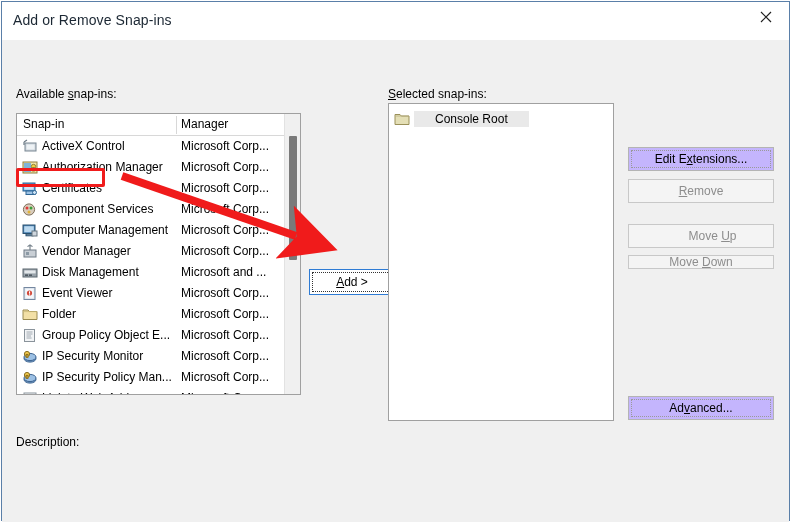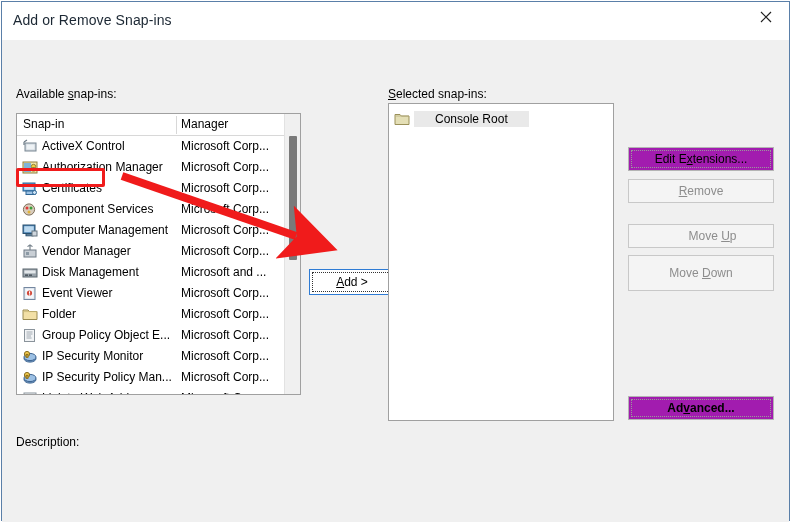--- a/index.html
+++ b/index.html
@@ -159,21 +159,21 @@
     font-size:12px;color:#000;
     background:#e9e9e9;
     padding:1px 21px;
   }
 
   
   .btn{
     position:absolute;
     box-sizing:border-box;
     border:1px solid #b4b4b4;
-    background:#a21caf;
+    background:#c4b5fd;
     font-family:"Liberation Sans","DejaVu Sans",sans-serif;
     font-size:12px;
     color:#000;
     display:flex;align-items:center;justify-content:center;
     white-space:nowrap;
     cursor:pointer;
     user-select:none;
   }
   .btn u{text-decoration:underline;}
   .btn.disabled{color:#8d8d8d;border-color:#c8c8c8;background:#f4f4f4;cursor:default;}
@@ -185,22 +185,22 @@
   .btn.primary-focus{
     border:1px solid #2e7bd4;
     background:#ffffff;
   }
   .btn.primary-focus .inner-focus{border:1px dotted #333;}
 
   #btn-add{left:307px;top:229px;width:86px;height:26px;}
   #btn-edit{left:626px;top:107px;width:146px;height:24px;}
   #btn-remove{left:626px;top:139px;width:146px;height:24px;}
   #btn-moveup{left:626px;top:184px;width:146px;height:24px;padding-left:23px;}
-  #btn-movedown{left:626px;top:215px;width:146px;height:36px;}
-  #btn-advanced{left:626px;top:356px;width:146px;height:24px;font-weight:bold;}
+  #btn-movedown{left:626px;top:215px;width:146px;height:14px;}
+  #btn-advanced{left:626px;top:356px;width:146px;height:24px;}
 
   
   #desc-label{left:14px;top:395px;}
   #desc-box{
     position:absolute;
     left:14px;top:412px;
     width:758px;height:48px;
     box-sizing:border-box;
     border:1px solid #b9b9b9;
     background:#f0f0f0;

